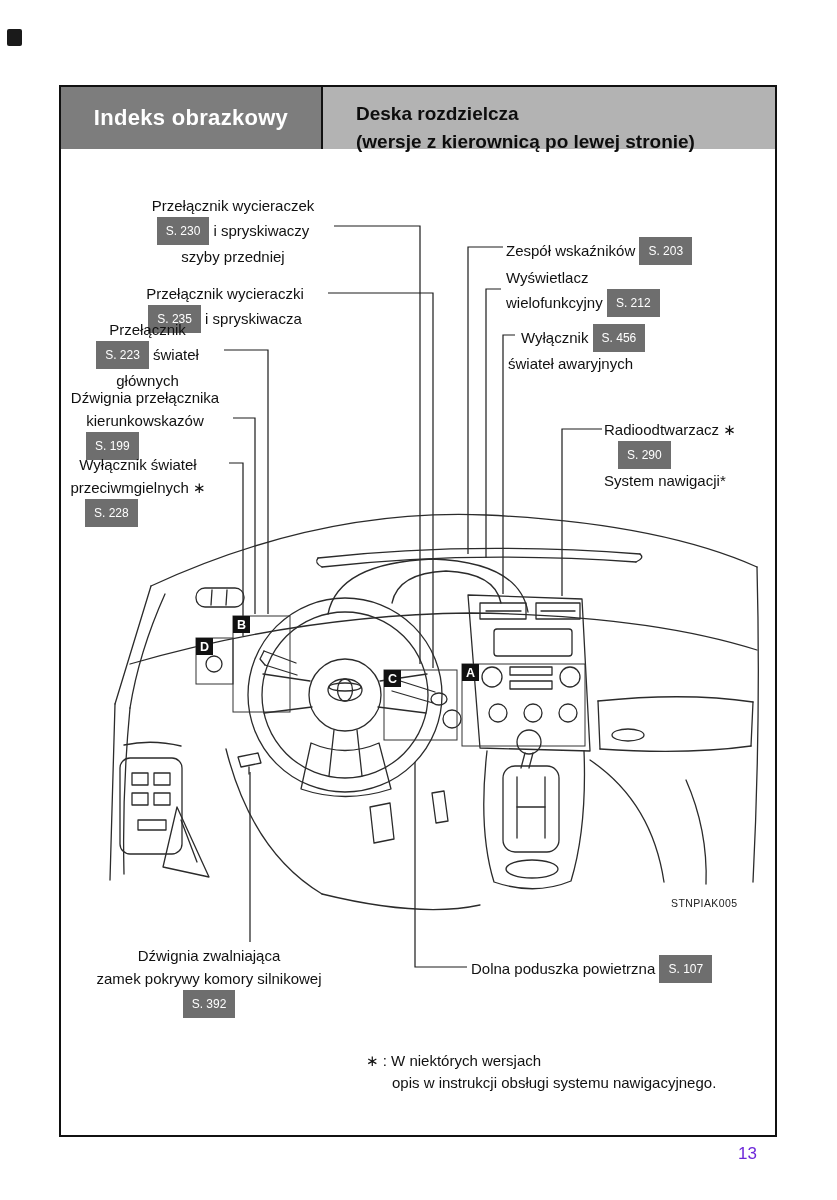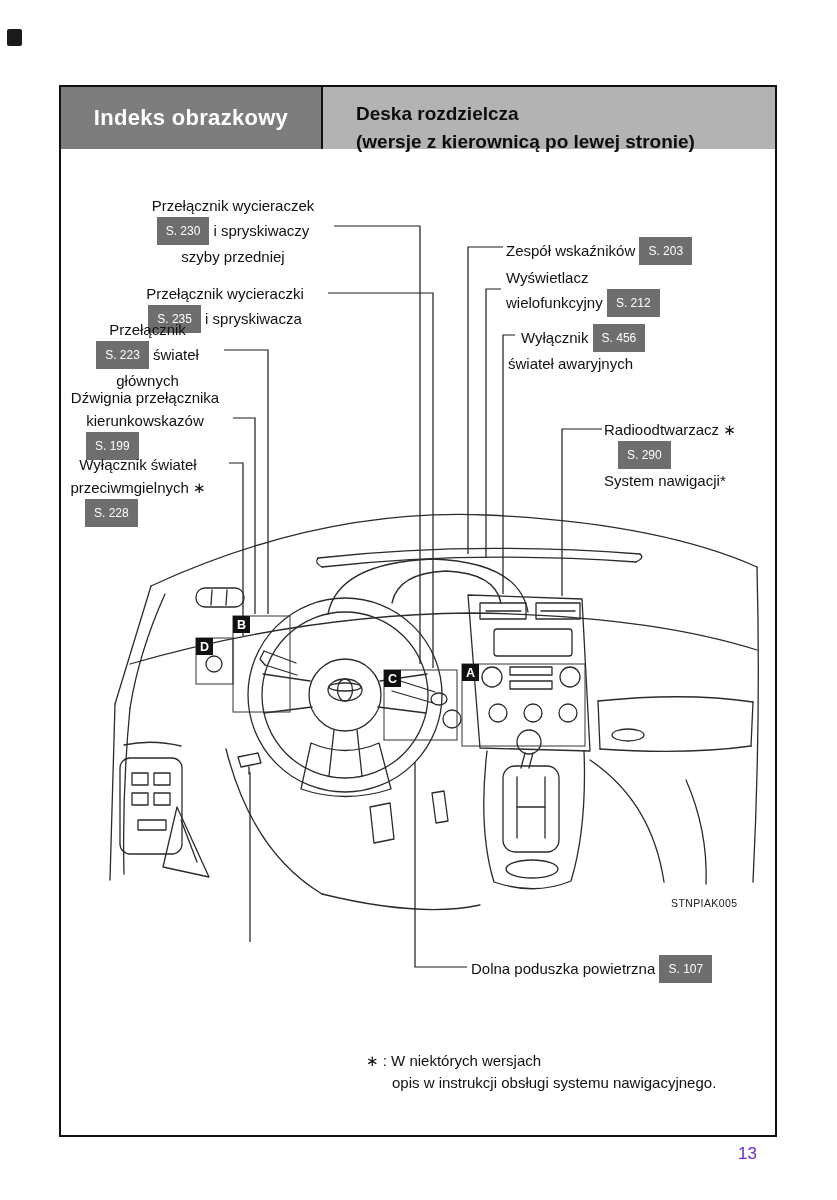--- a/index.html
+++ b/index.html
@@ -254,20 +254,25 @@
     <div class="indent1" style="white-space:nowrap;"><span>Wyłącznik</span> <span class="badge">S. 456</span></div>
     <div><span>świateł awaryjnych</span></div>
   </div>
 
   <div class="callout" style="left:604px; top:418px;">
     <div style="white-space:nowrap;"><span>Radioodtwarzacz ∗</span></div>
     <div style="padding-left:14px;"><span class="badge">S. 290</span></div>
     <div style="white-space:nowrap;"><span>System nawigacji*</span></div>
   </div>
 
+  <div class="callout center" style="left:78px; top:944px; width:262px;">
+    <div><span>Dźwignia zwalniająca</span></div>
+    <div><span>zamek pokrywy komory silnikowej</span></div>
+    <div><span class="badge">S. 392</span></div>
+  </div>
 
   <div class="callout" style="left:471px; top:955px; white-space:nowrap;">
     <span>Dolna poduszka powietrzna</span>
     <span class="badge">S. 107</span>
   </div>
 
   <div class="image-code">STNPIAK005</div>
 
   <div class="footnotes">
     <div>∗ : W niektórych wersjach</div>

